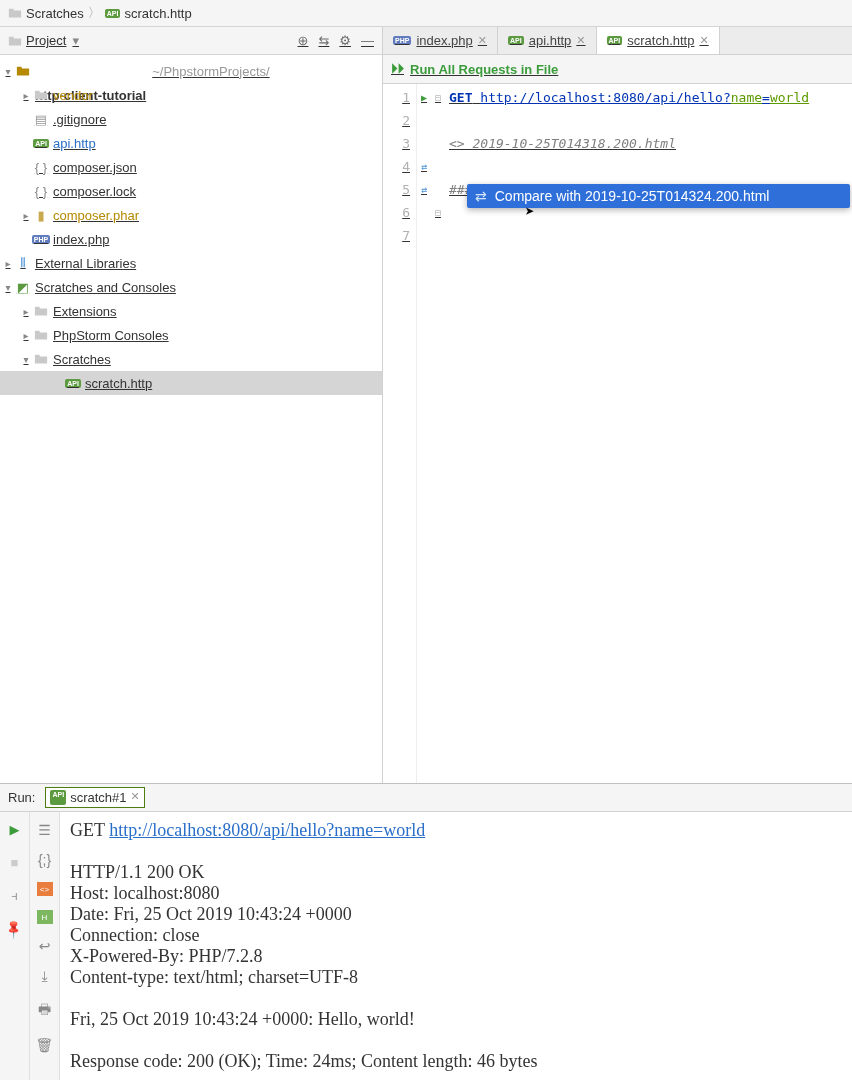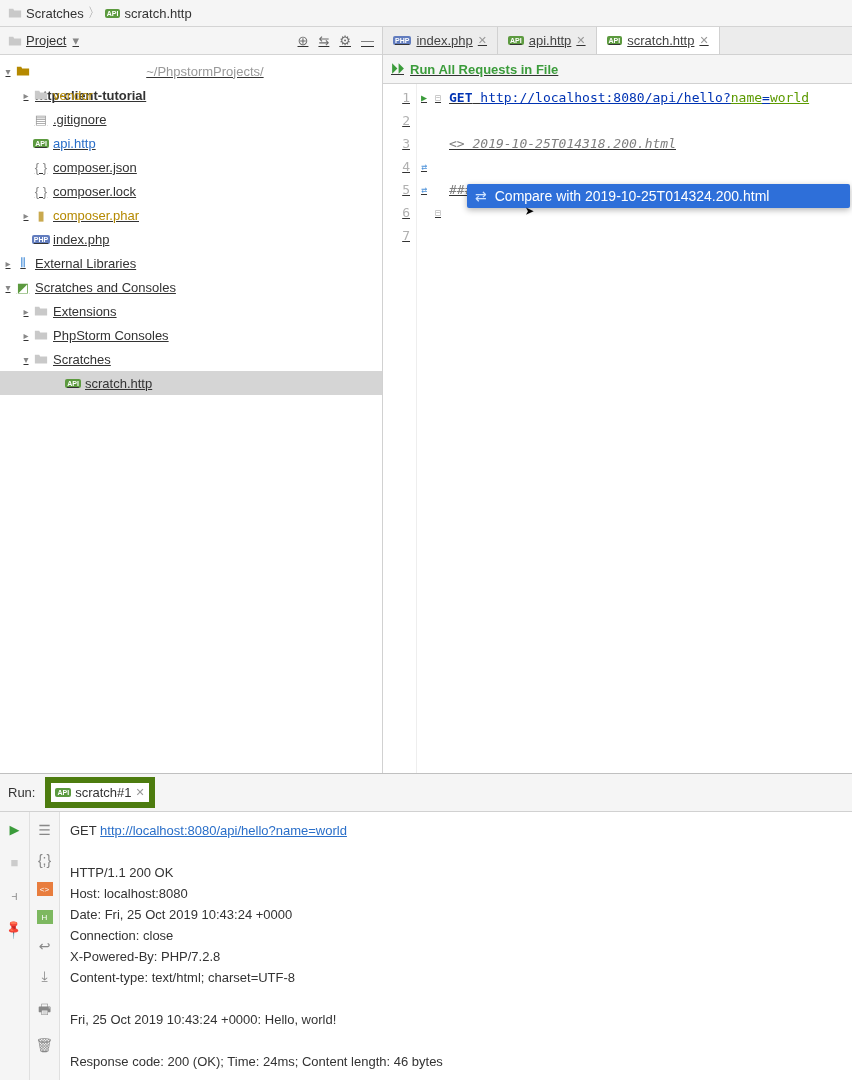--- a/index.html
+++ b/index.html
@@ -22,21 +22,21 @@
   .sidebar-header .tool-icons { display: flex; gap: 10px; color: #6e6e6e; }
   .sidebar-header .tool-icons .icon { cursor: pointer; }
 
   .tree { flex: 1; overflow: auto; padding-top: 4px; }
   .tree-row { display: flex; align-items: center; height: 24px; padding-left: 6px; cursor: pointer; white-space: nowrap; }
   .tree-row .arrow { width: 12px; color: #888; font-size: 10px; display: inline-block; text-align: center; }
   .tree-row .arrow.hidden { visibility: hidden; }
   .tree-row .ficon { width: 18px; display: inline-flex; justify-content: center; margin-right: 3px; }
   .tree-row .label { }
   .tree-row .label.orange { color: #b58900; }
-  .tree-row .extra { color: #999; margin-left: 0; }
+  .tree-row .extra { color: #999; margin-left: 6px; }
   .tree-row.selected { background: #d5d5d5; }
 
   
   .editor-area { flex: 1; display: flex; flex-direction: column; background: #fff; }
   .tabs-bar { display: flex; border-bottom: 1px solid #d1d1d1; background: #ececec; }
   .tab { display: flex; align-items: center; gap: 5px; padding: 6px 10px; border-right: 1px solid #d1d1d1; color: #444; cursor: pointer; }
   .tab.active { background: #fff; }
   .tab .close { color: #999; font-size: 11px; }
 
   .run-banner { display: flex; align-items: center; gap: 6px; padding: 6px 8px; border-bottom: 1px solid #d1d1d1; background: #f5f5f5; color: #3b9c3b; font-weight: 600; }
@@ -60,33 +60,33 @@
   .italic { font-style: italic; color: #808080; }
   .grey { color: #808080; }
 
   .context-menu { position: absolute; top: 100px; left: 22px; right: 2px; background: #2e6fd9; color: #fff; padding: 4px 8px; display: flex; align-items: center; gap: 8px; font-family: -apple-system, Arial, sans-serif; font-size: 14px; border-radius: 2px; box-shadow: 0 2px 6px rgba(0,0,0,0.3);}
   .context-menu .swap { color: #cfe3ff; }
   .cursor-arrow { position:absolute; top: 118px; left: 80px; font-size: 16px; color: #000; pointer-events:none;}
 
   
   .run-panel { border-top: 1px solid #c0c0c0; background: #f5f5f5; display: flex; flex-direction: column; }
   .run-header { display: flex; align-items: center; gap: 10px; padding: 3px 8px; border-bottom: 1px solid #d1d1d1; }
-  .run-header .run-tab { display:flex; align-items:center; gap:4px; padding: 2px 4px; background:#fff; border: 6px solid #4d7c0f; }
+  .run-header .run-tab { display:flex; gap:4px; padding: 2px 4px; background:#fff; border: 1px solid #4d7c0f; }
   .run-header .close { color:#999; font-size:11px;}
 
   .run-body { display: flex; background: #fff; }
   .run-left-col { width: 30px; background: #f5f5f5; border-right: 1px solid #e0e0e0; display:flex; flex-direction:column; align-items:center; gap:18px; padding-top:10px;}
   .run-left-col .icon { color: #888; cursor:pointer;}
   .run-left-col .play { color: #3b9c3b; }
   .run-second-col { width: 30px; background: #f5f5f5; border-right: 1px solid #e0e0e0; display:flex; flex-direction:column; align-items:center; gap:14px; padding-top:10px;}
   .run-second-col .icon { color: #888; cursor:pointer; font-size: 14px;}
   .run-second-col .box { width:16px; height:14px; border: 1px solid #888; display:flex; align-items:center; justify-content:center; font-size:8px; }
   .run-second-col .box.orange { background:#e87d3e; border-color:#e87d3e; color:#fff;}
   .run-second-col .box.green { background:#7db860; border-color:#7db860; color:#fff;}
-  .run-output { flex:1; padding: 8px 10px; font-family: Liberation Sans, sans-serif; font-size: 13px; line-height: 21px; color:#333; white-space: pre; overflow:auto;}
+  .run-output { flex:1; padding: 8px 10px; font-family: Liberation Serif, serif; font-size: 18px; line-height: 21px; color:#333; white-space: pre; overflow:auto;}
   .run-output .link { color: #2a6fc9; text-decoration: underline; }
 
   
   .svg-icon { width: 14px; height: 14px; display: inline-block; }
   .folder-svg { fill: #c9c9c9; }
   .php-badge { background:#617cbe; color:#fff; font-size:7px; font-weight:bold; padding: 1px 2px; border-radius:2px;}
   .api-badge { background:#5c9a3f; color:#fff; font-size:7px; font-weight:bold; padding: 1px 2px; border-radius:2px;}
   .md-badge { background:#4a90d9; color:#fff; font-size:7px; font-weight:bold; padding: 1px 2px; border-radius:2px;}
   .proj-folder { color:#b58900; }
 

